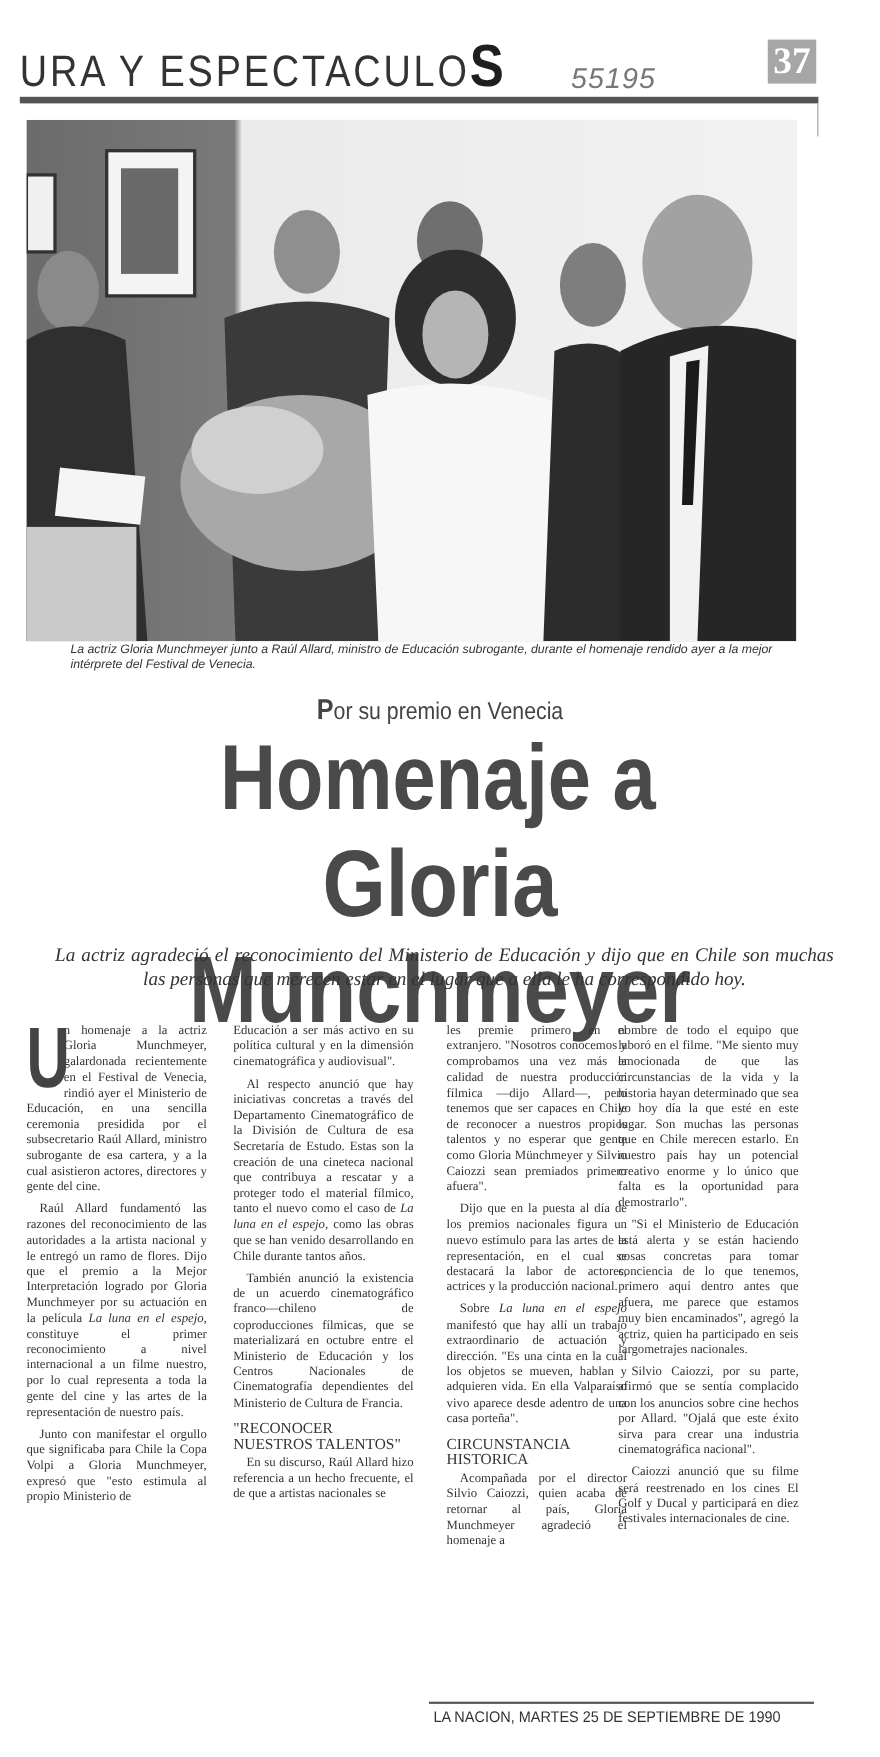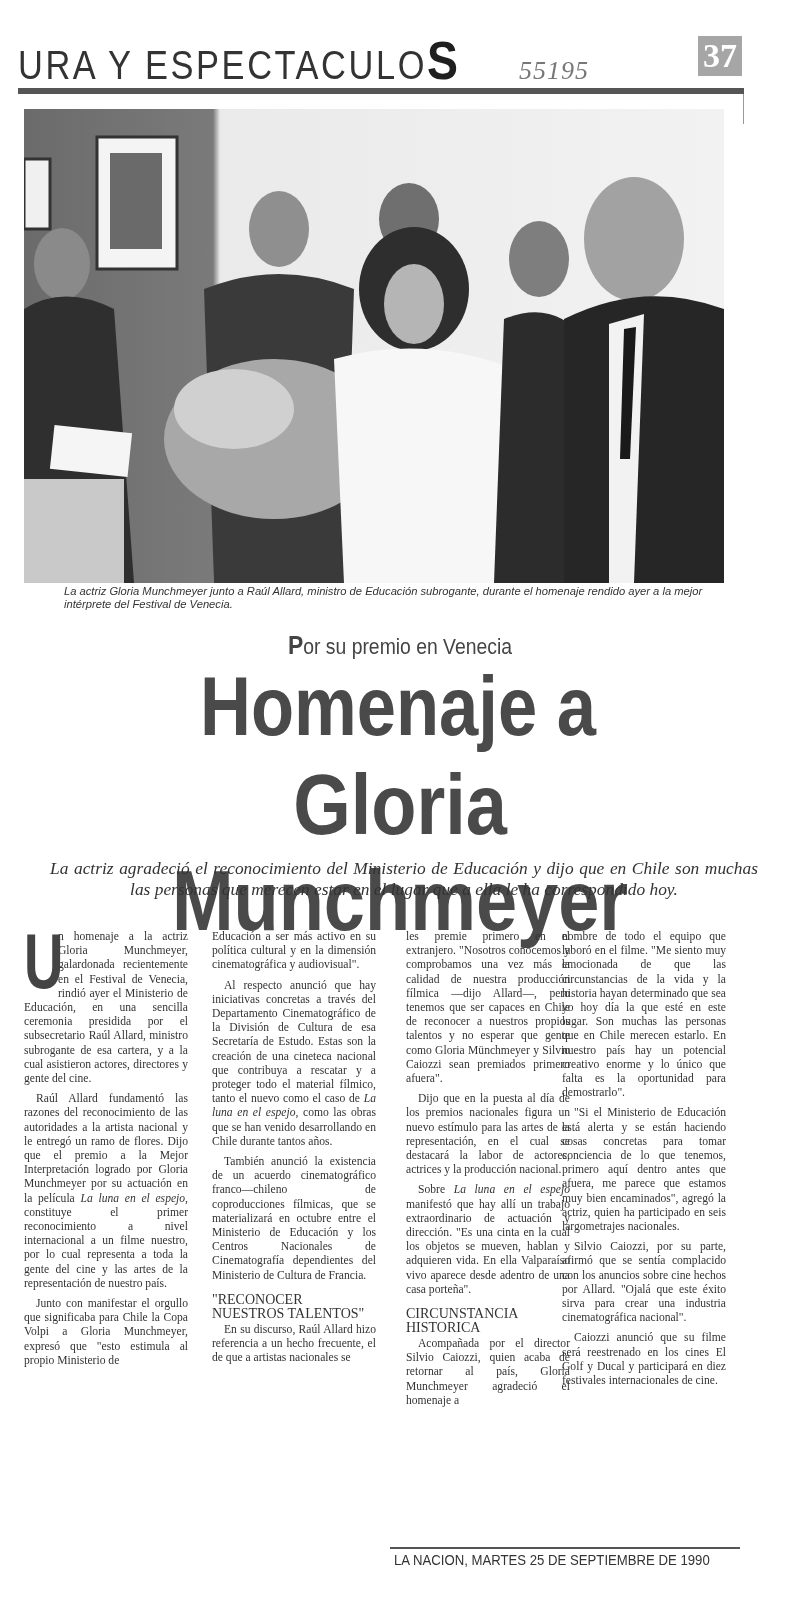--- a/index.html
+++ b/index.html
@@ -1,21 +1,21 @@
 <!DOCTYPE html>
 <html><head>
 <meta charset="utf-8">
 <style>
   html,body{margin:0;padding:0;background:#fff;}
   body{width:800px;height:1597px;position:relative;overflow:hidden;color:#2a2a2a;}
 
   
   #section-title{position:absolute;left:18px;top:38px;font-family:"Liberation Sans",sans-serif;font-size:40px;letter-spacing:3px;color:#333;white-space:nowrap;line-height:44px;transform:scaleX(0.86);transform-origin:left top;}
   #section-title .big-s{font-weight:bold;font-size:54px;color:#1f1f1f;letter-spacing:0;}
-  #handwritten{position:absolute;left:519px;top:56px;font-family:Liberation Serif, serif;font-size:26px;font-style:italic;color:#777;font-weight:200;letter-spacing:1px;}
+  #handwritten{position:absolute;left:519px;top:56px;font-family:Liberation Sans, sans-serif;font-size:26px;font-style:italic;color:#777;font-weight:200;letter-spacing:1px;}
   #page-number{position:absolute;left:698px;top:36px;width:44px;height:40px;background:#a6a6a6;color:#fff;font-family:Liberation Serif, serif;font-weight:bold;font-size:34px;text-align:center;line-height:40px;}
   #header-rule{position:absolute;left:18px;top:88px;width:726px;height:6px;background:#555;}
   #right-rule{position:absolute;left:743px;top:94px;width:1px;height:30px;background:#999;}
 
   
   #photo{position:absolute;left:24px;top:109px;width:700px;height:474px;background:#d8d8d8;overflow:hidden;}
   #photo svg{display:block;}
 
   #caption{position:absolute;left:64px;top:585px;width:650px;font-family:Liberation Sans, sans-serif;font-style:italic;font-size:11.2px;line-height:13px;color:#333;}
 

